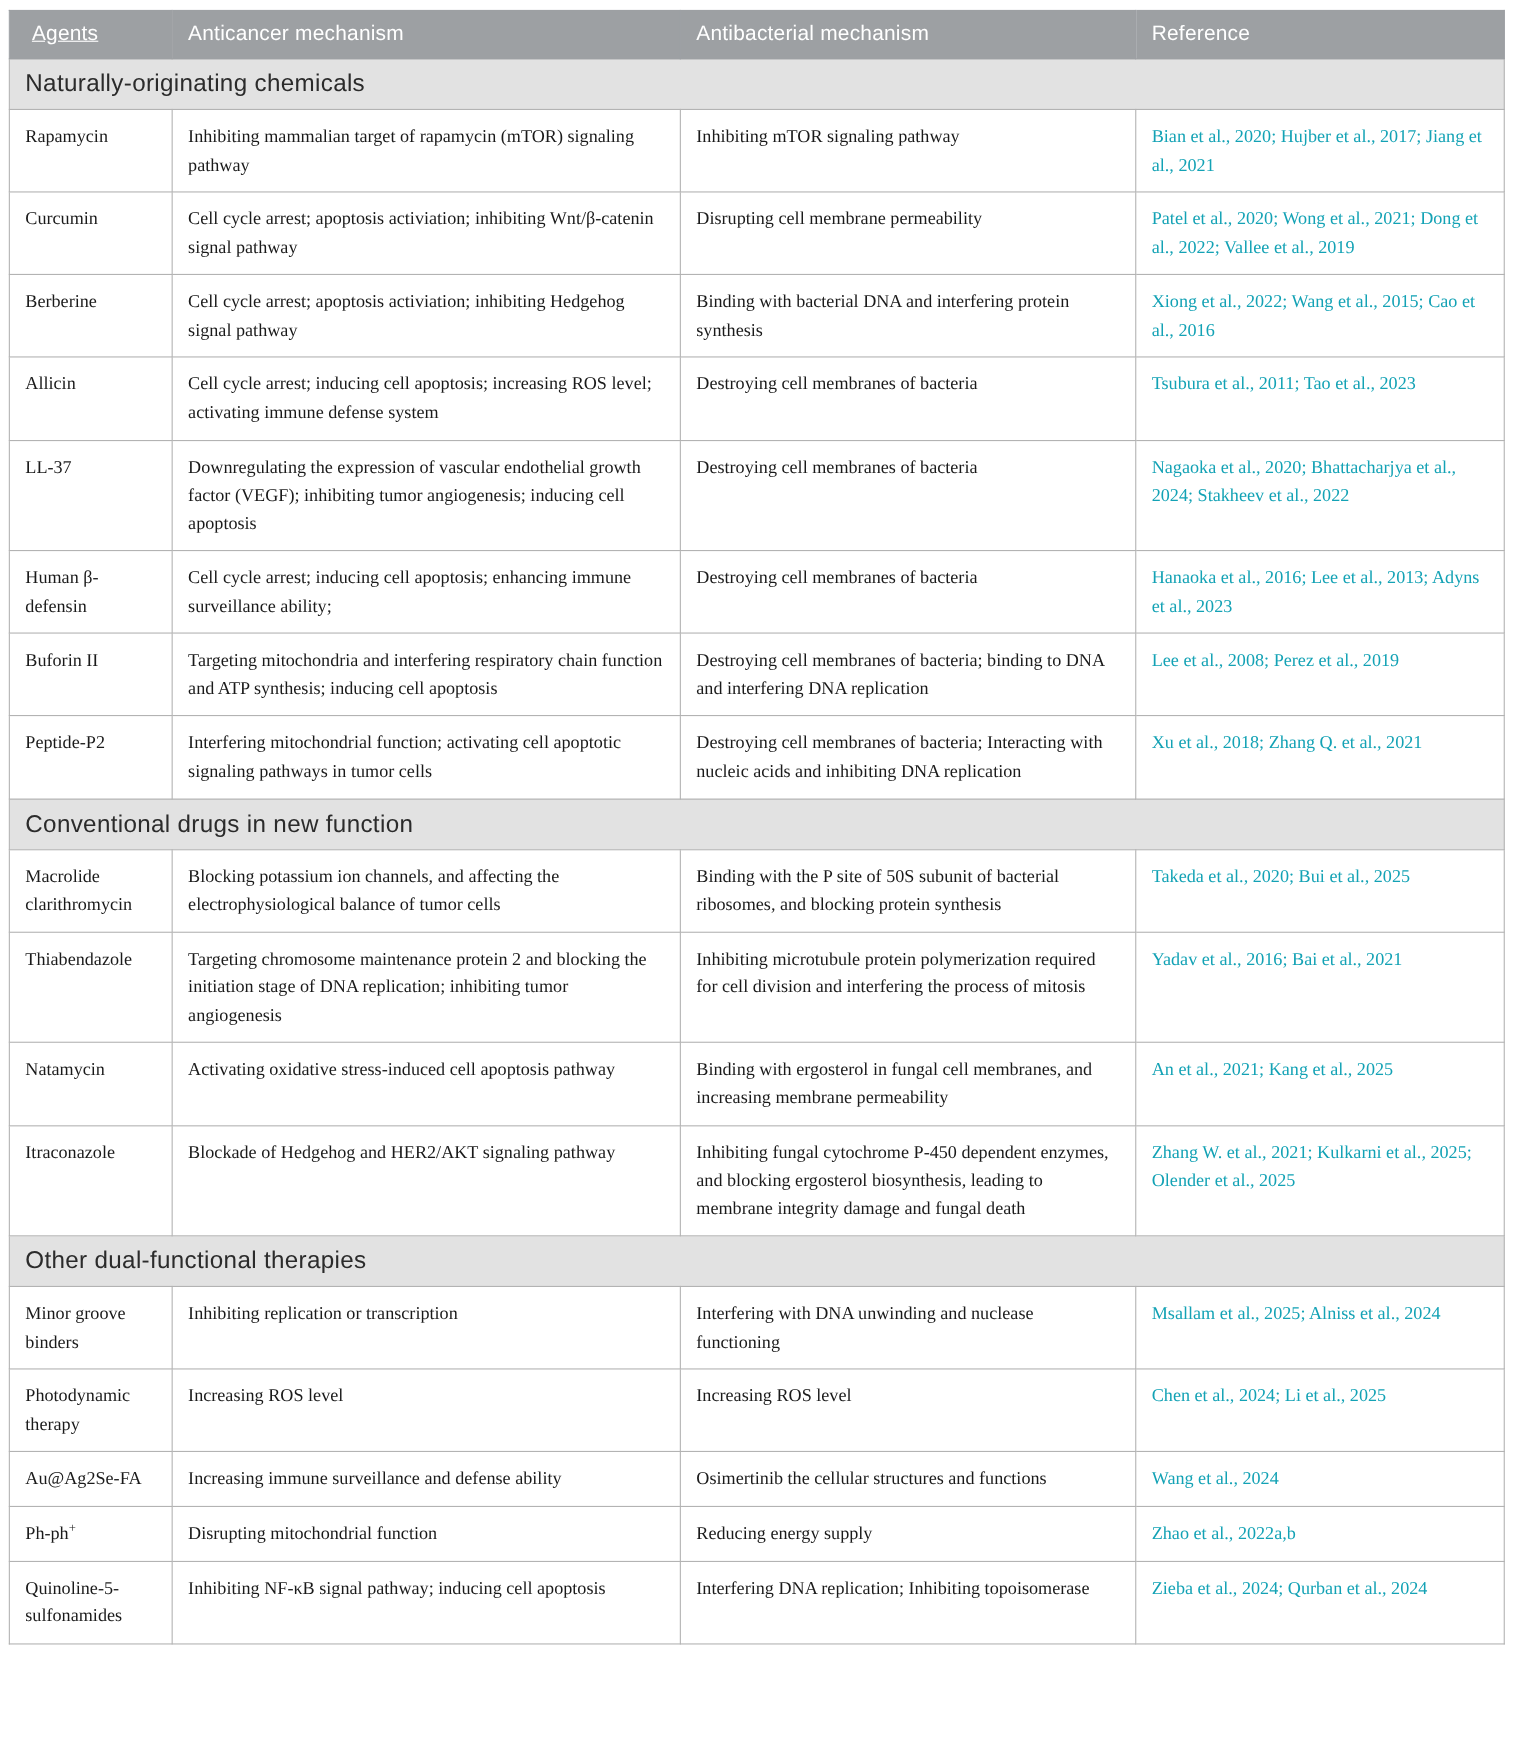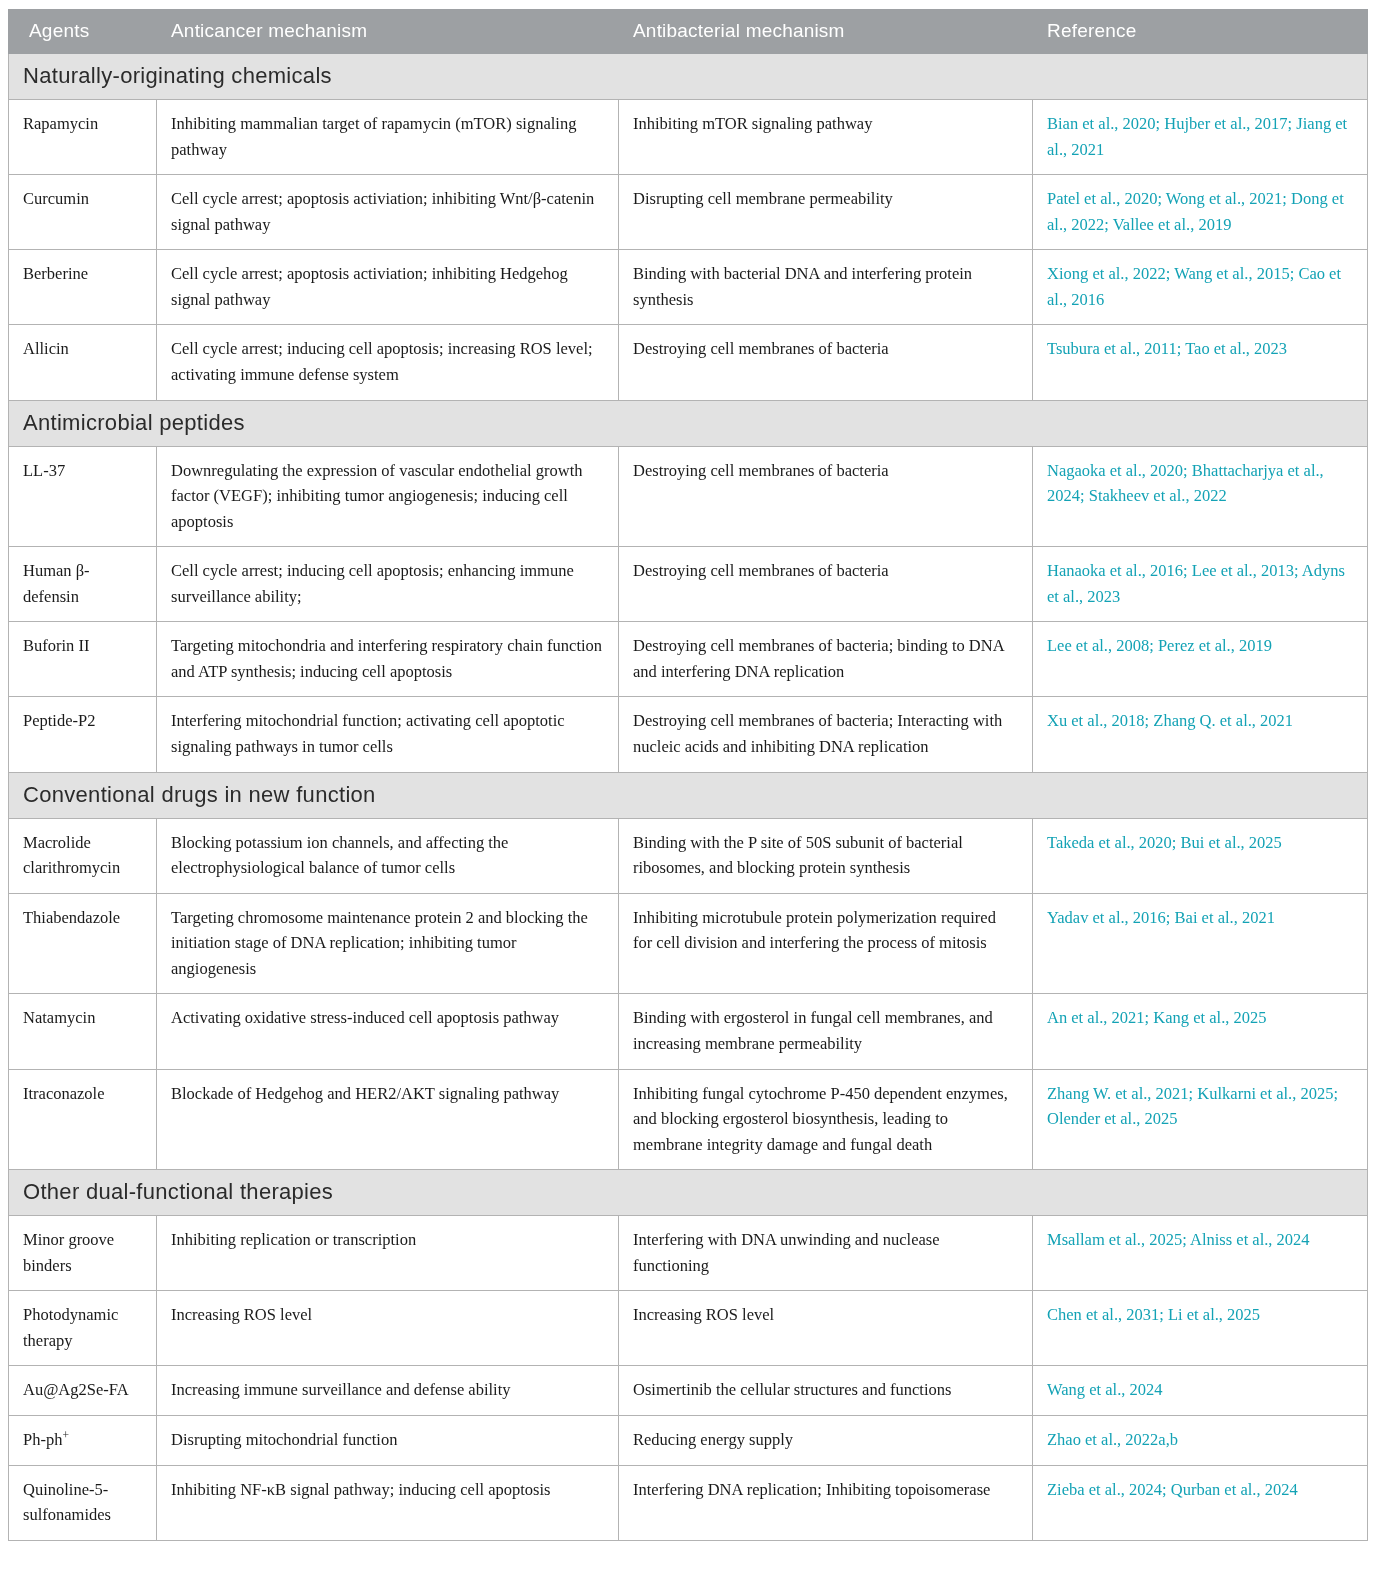--- a/index.html
+++ b/index.html
@@ -30,21 +30,21 @@
     background:var(--header-bg);
     color:#ffffff;
     font-family:"Liberation Sans", sans-serif;
     font-weight:400;
     font-size:19px;
     text-align:left;
     padding:10px 14px 11px 14px;
     border:1px solid var(--header-bg);
     letter-spacing:0.2px;
   }
-  thead th:first-child{padding-left:20px;}
+  thead th:first-child{padding-left:20px;text-decoration:underline;}
   tr.section-row td{
     background:var(--section-bg);
     font-family:"Liberation Sans", sans-serif;
     font-size:22px;
     color:#2b2b2b;
     padding:9px 14px 10px 14px;
     border:1px solid var(--border);
     border-left:1px solid var(--border);
     letter-spacing:0.3px;
   }
@@ -106,23 +106,20 @@
         <td>Cell cycle arrest; apoptosis activiation; inhibiting Hedgehog signal pathway</td>
         <td>Binding with bacterial DNA and interfering protein synthesis</td>
         <td class="refs"><span class="ref-link">Xiong et al., 2022</span>; <span class="ref-link">Wang et al., 2015</span>; <span class="ref-link">Cao et al., 2016</span></td>
       </tr>
       <tr class="body-row">
         <td class="agent">Allicin</td>
         <td>Cell cycle arrest; inducing cell apoptosis; increasing ROS level; activating immune defense system</td>
         <td>Destroying cell membranes of bacteria</td>
         <td class="refs"><span class="ref-link">Tsubura et al., 2011</span>; <span class="ref-link">Tao et al., 2023</span></td>
       </tr>
-      <tr class="section-row">
-        <td colspan="4">Antimicrobial peptides</td>
-      </tr>
       <tr class="body-row">
         <td class="agent">LL-37</td>
         <td>Downregulating the expression of vascular endothelial growth factor (VEGF); inhibiting tumor angiogenesis; inducing cell apoptosis</td>
         <td>Destroying cell membranes of bacteria</td>
         <td class="refs"><span class="ref-link">Nagaoka et al., 2020</span>; <span class="ref-link">Bhattacharjya et al., 2024</span>; <span class="ref-link">Stakheev et al., 2022</span></td>
       </tr>
       <tr class="body-row">
         <td class="agent">Human β-defensin</td>
         <td>Cell cycle arrest; inducing cell apoptosis; enhancing immune surveillance ability;</td>
         <td>Destroying cell membranes of bacteria</td>
@@ -173,21 +170,21 @@
       <tr class="body-row">
         <td class="agent">Minor groove binders</td>
         <td>Inhibiting replication or transcription</td>
         <td>Interfering with DNA unwinding and nuclease functioning</td>
         <td class="refs"><span class="ref-link">Msallam et al., 2025</span>; <span class="ref-link">Alniss et al., 2024</span></td>
       </tr>
       <tr class="body-row">
         <td class="agent">Photodynamic therapy</td>
         <td>Increasing ROS level</td>
         <td>Increasing ROS level</td>
-        <td class="refs"><span class="ref-link">Chen et al., 2031</span>; <span class="ref-link">Li et al., 2025</span></td>
+        <td class="refs"><span class="ref-link">Chen et al., 2024</span>; <span class="ref-link">Li et al., 2025</span></td>
       </tr>
       <tr class="body-row">
         <td class="agent">Au@Ag2Se-FA</td>
         <td>Increasing immune surveillance and defense ability</td>
         <td>Osimertinib the cellular structures and functions</td>
         <td class="refs"><span class="ref-link">Wang et al., 2024</span></td>
       </tr>
       <tr class="body-row">
         <td class="agent">Ph-ph<sup>+</sup></td>
         <td>Disrupting mitochondrial function</td>

